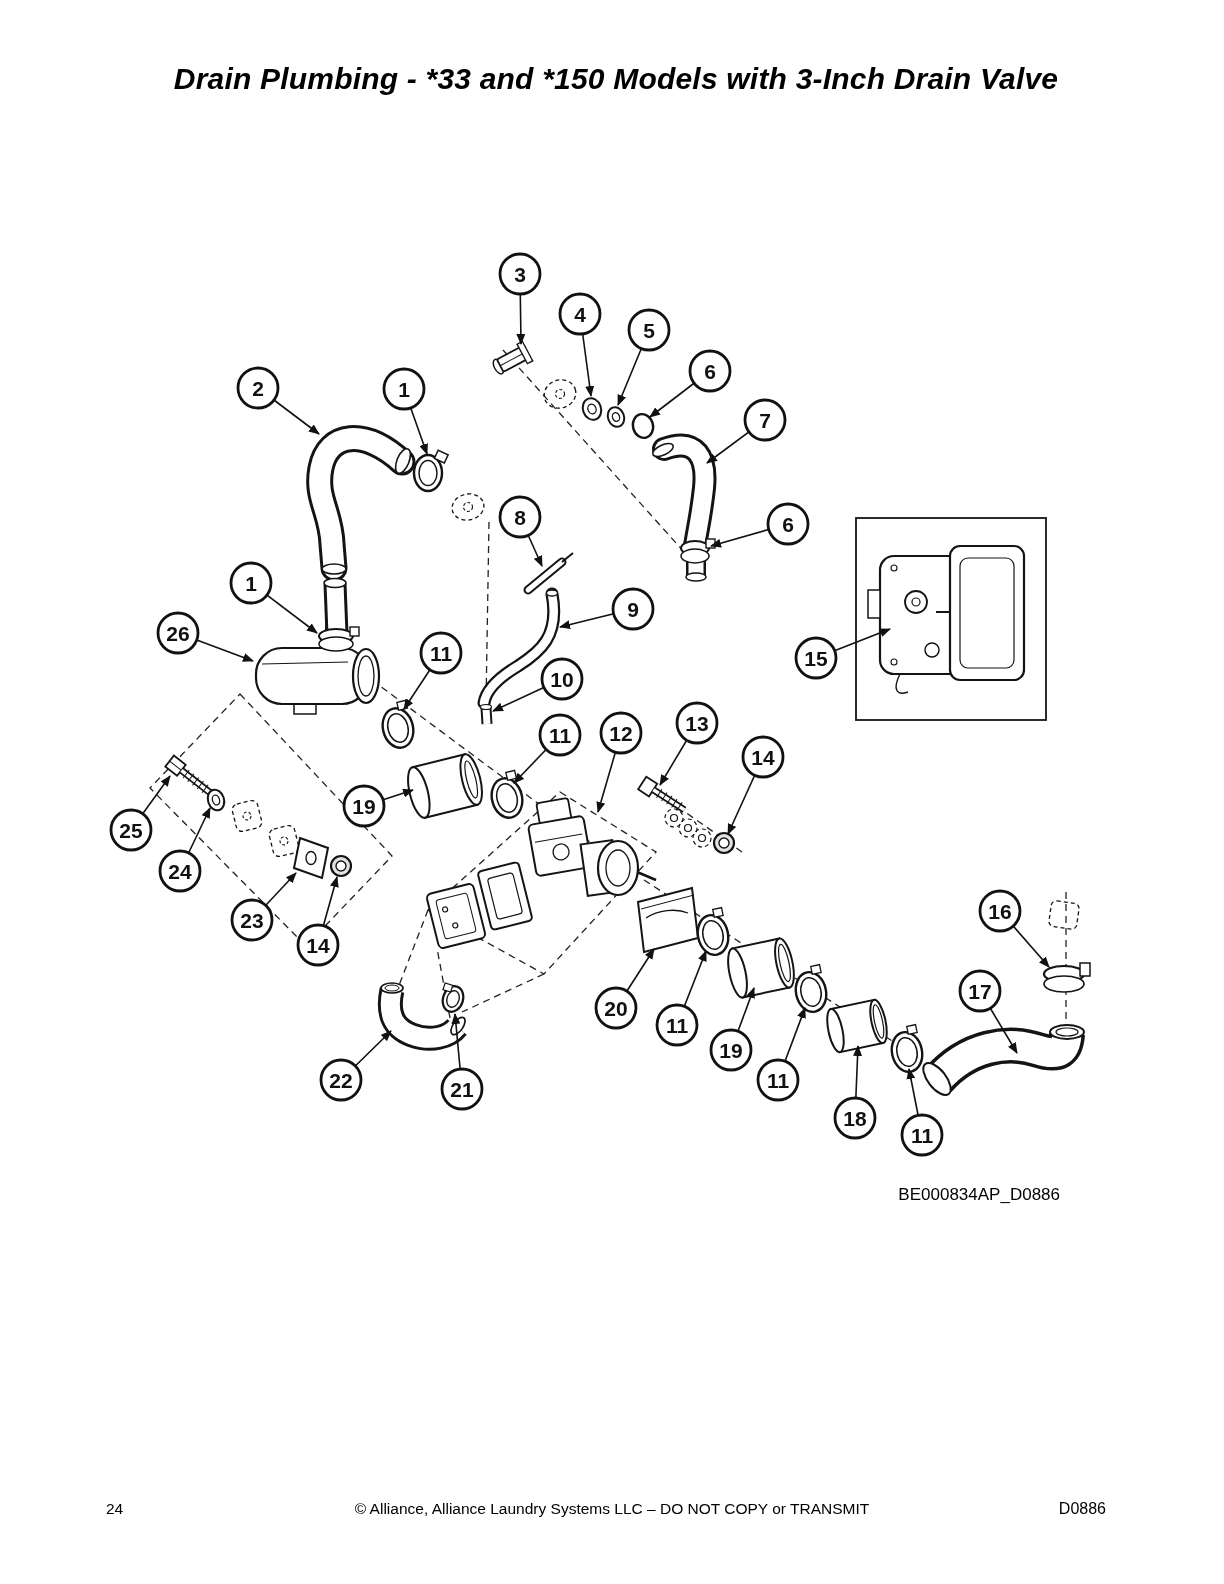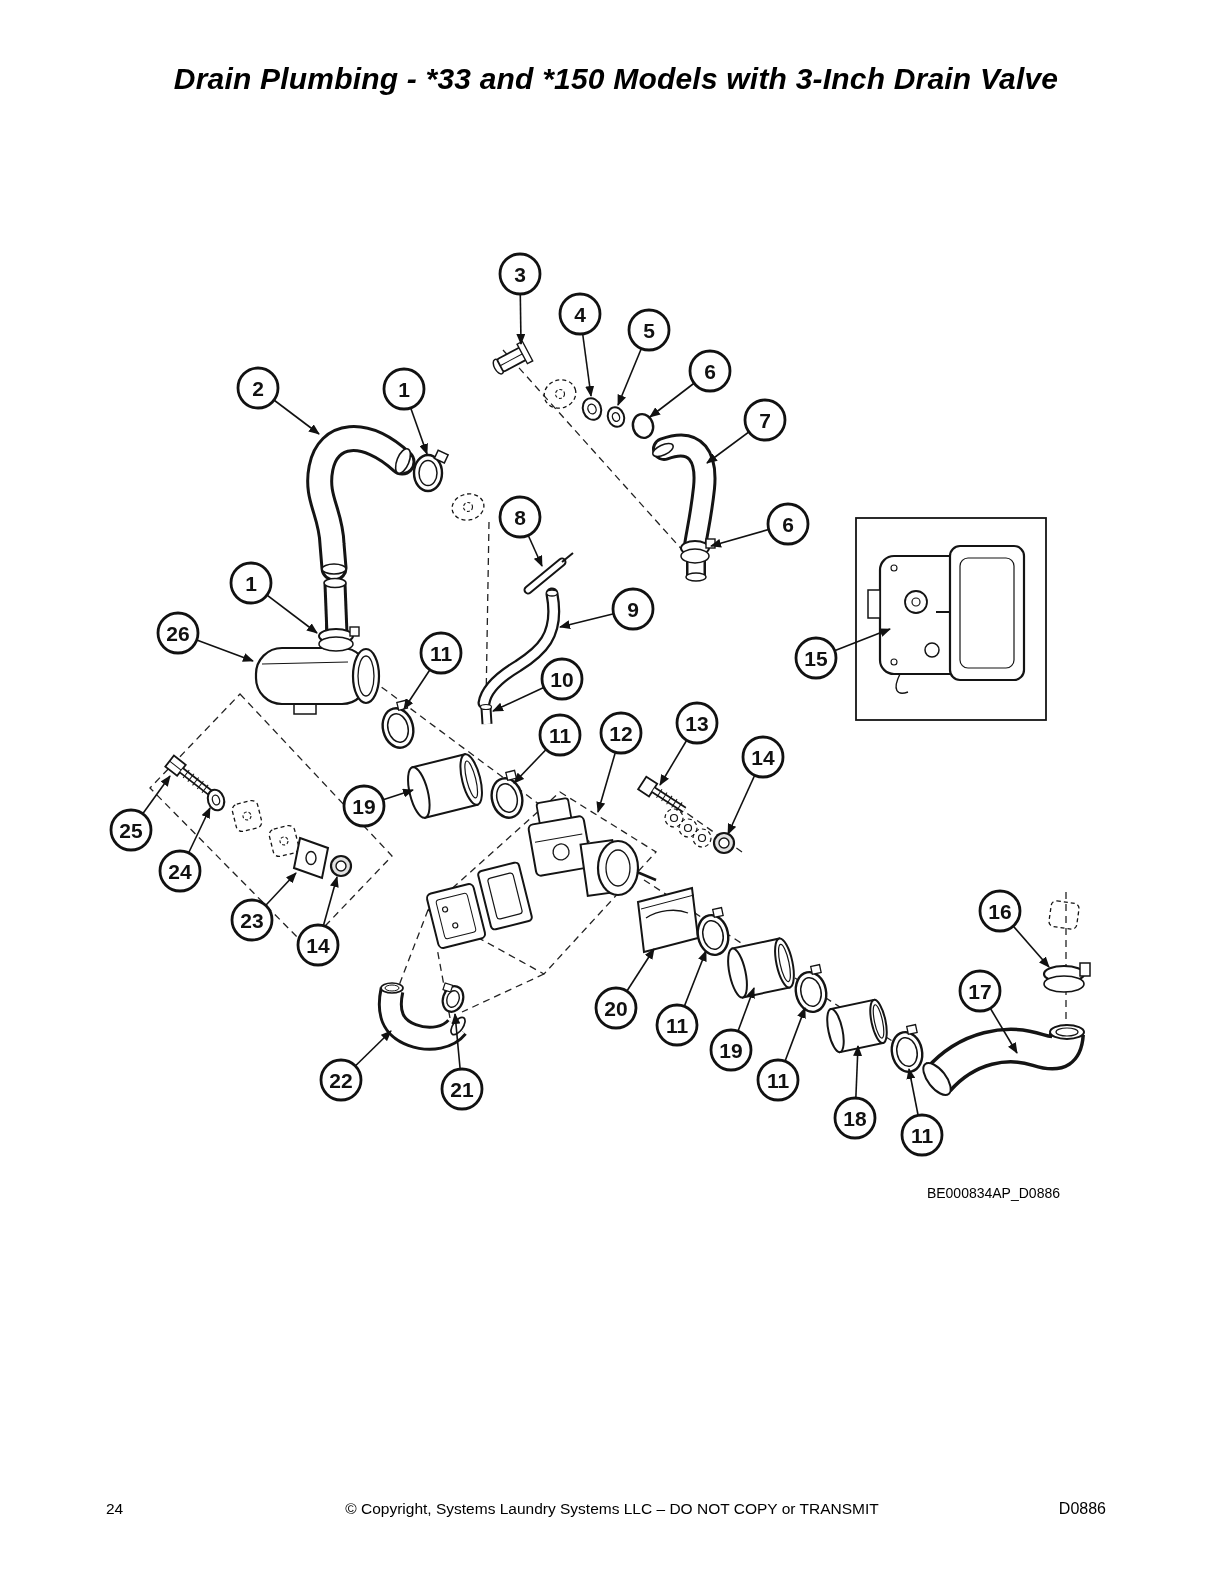--- a/index.html
+++ b/index.html
@@ -5,21 +5,21 @@
   html,body{margin:0;padding:0;background:#fff;}
   .page{
     position:relative;width:1224px;height:1584px;background:#fff;
     font-family:"Liberation Sans",sans-serif;color:#000;overflow:hidden;
   }
   .page-title{
     position:absolute;top:58px;left:0;width:100%;text-align:center;
     font-size:30px;font-weight:bold;margin:4px;letter-spacing:.2px;font-style:italic;
   }
   svg.diagram{position:absolute;left:0;top:0;}
-  .figure-code{position:absolute;top:1185px;right:164px;font-size:14px;}
+  .figure-code{position:absolute;top:1185px;right:164px;font-size:17px;}
   .footer-page{position:absolute;top:1500px;left:106px;font-size:15.5px;}
   .footer-copy{position:absolute;top:1500px;left:0;width:100%;text-align:center;font-size:15.5px;}
   .footer-doc{position:absolute;top:1500px;right:118px;font-size:16px;}
   .callout-line{stroke:#111;stroke-width:1.6;}
   .callout-circle{fill:#fff;stroke:#111;stroke-width:2.8;}
   .callout-num{font-family:"Liberation Sans",sans-serif;font-size:21px;font-weight:bold;text-anchor:middle;fill:#111;}
   .dash{fill:none;stroke:#222;stroke-width:1.3;stroke-dasharray:7 5;}
 </style>
 </head>
 <body>
@@ -473,17 +473,17 @@
         <g>
           <line x1="922" y1="1135" x2="909" y2="1069" class="callout-line" marker-end="url(#arrowhead)"></line>
           <circle cx="922" cy="1135" r="20" class="callout-circle"></circle>
           <text x="922" y="1135" dy="7.5" class="callout-num">11</text>
         </g>
       </g>
   </svg>
 
   <div class="figure-code">BE000834AP_D0886</div>
 
-  <div class="footer-copy">© Copyright, Systems Laundry Systems LLC – DO NOT COPY or TRANSMIT</div>
+  <div class="footer-copy">© Alliance, Alliance Laundry Systems LLC – DO NOT COPY or TRANSMIT</div>
   <div class="footer-page">24</div>
   <div class="footer-doc">D0886</div>
 
 </div>
 
 </body></html>

